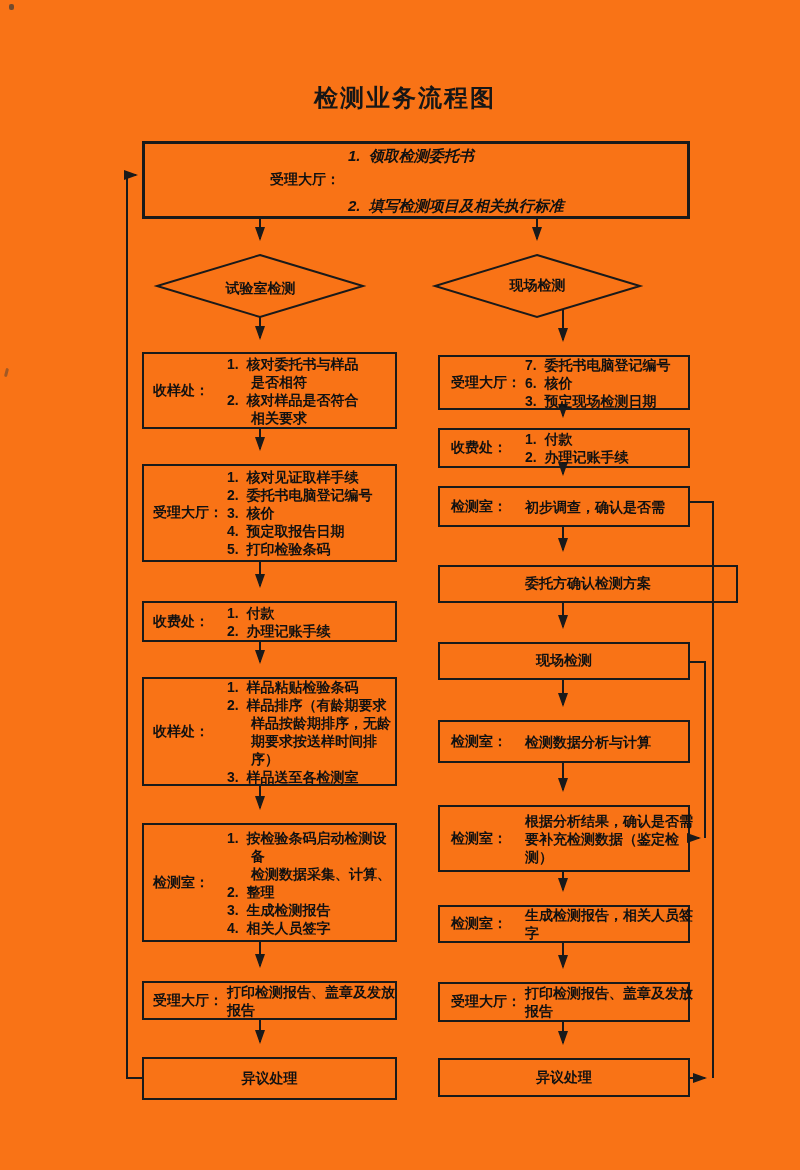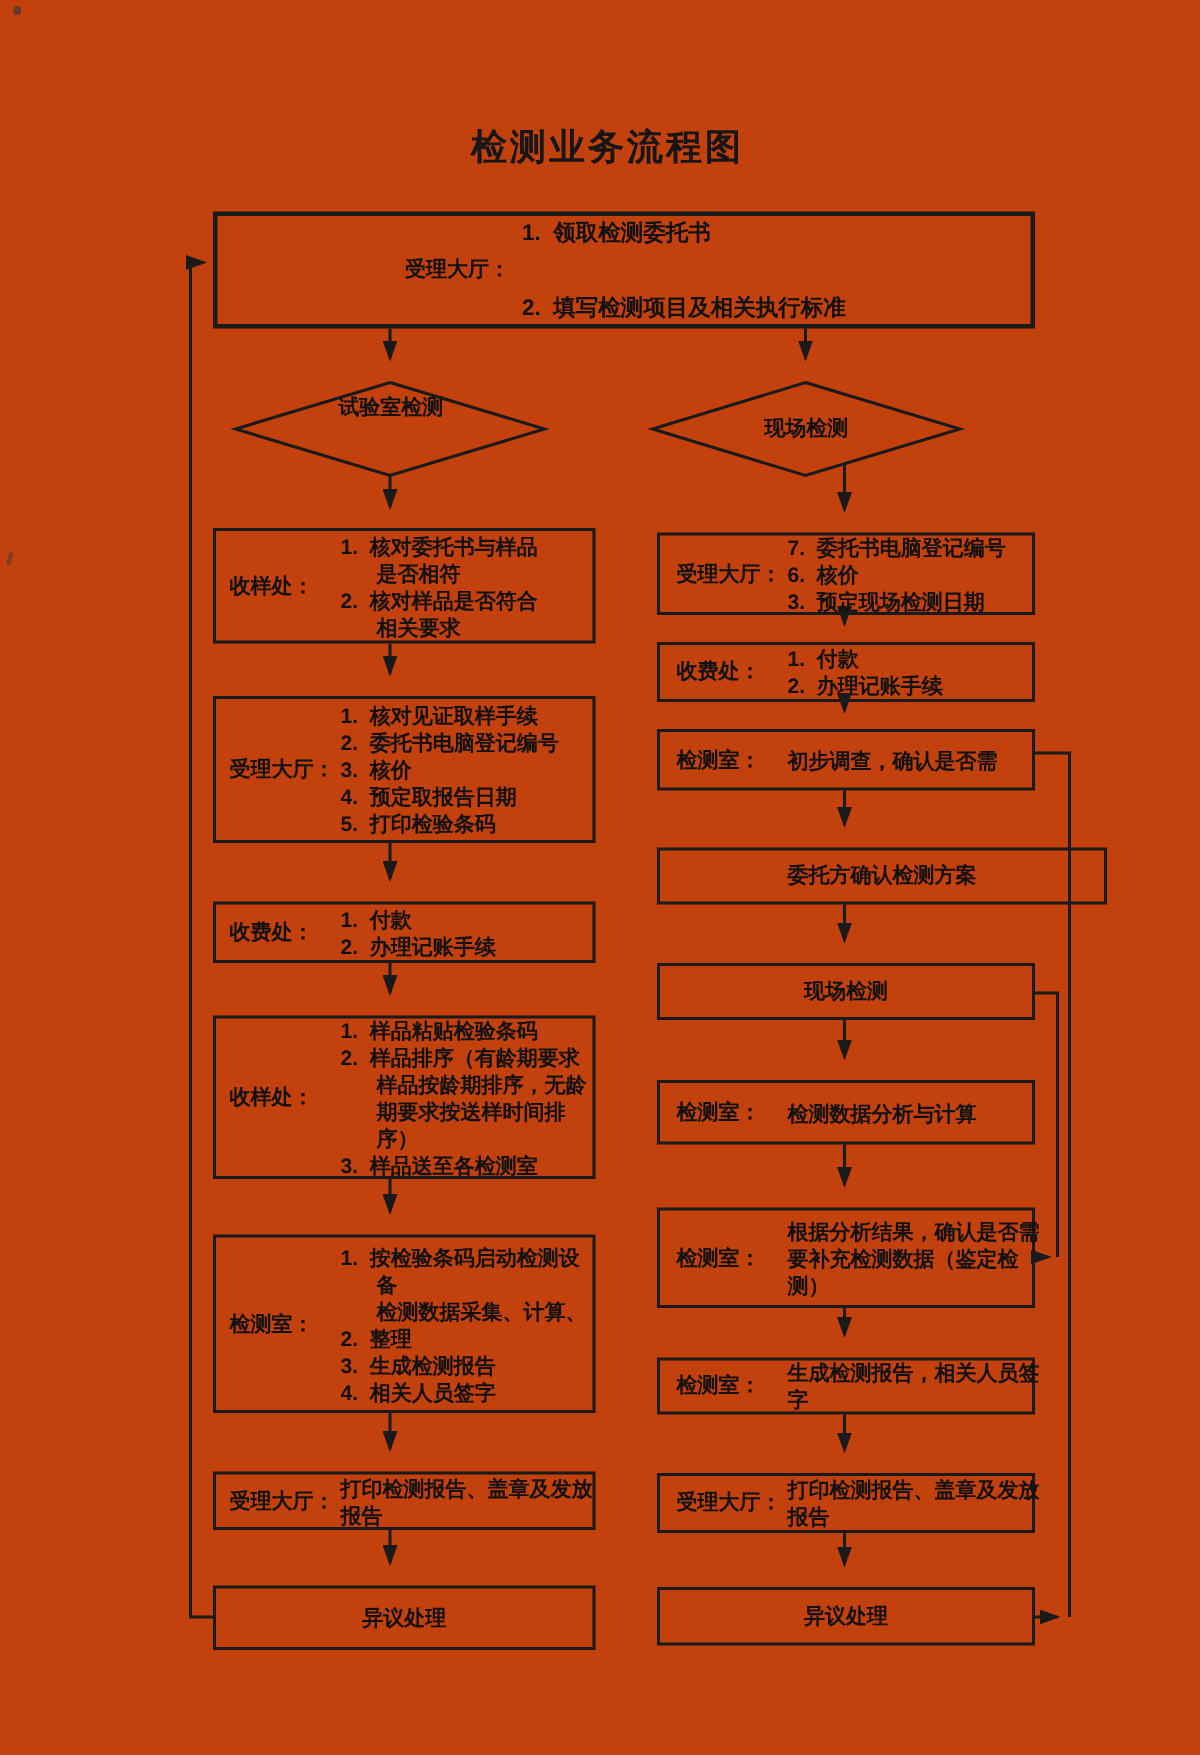--- a/index.html
+++ b/index.html
@@ -1,29 +1,29 @@
 <!DOCTYPE html>
 <html><head>
 <meta charset="utf-8">
 <style>
   html,body{margin:0;padding:0;}
   body{background:#e8e7e4;font-family:"Liberation Sans","DejaVu Sans",sans-serif;}
-  #canvas{position:relative;width:800px;height:1170px;background:#c2410c;overflow:hidden;
+  #canvas{position:relative;width:800px;height:1170px;background:#f97316;overflow:hidden;
           color:#111;font-weight:700;}
   #connectors{position:absolute;left:0;top:0;width:800px;height:1170px;}
   .page-title{position:absolute;top:82px;left:0;width:810px;text-align:center;
               font-size:24px;letter-spacing:2px;color:#161616;}
   .fbox{position:absolute;border:2px solid #1a1a1a;box-sizing:border-box;
         display:flex;align-items:center;font-size:14px;background:transparent;}
   .fbox.thick{border-width:3px;}
   .flabel{flex:0 0 83px;padding-left:9px;box-sizing:border-box;white-space:nowrap;}
   .fbox.rcol .flabel{flex-basis:85px;padding-left:11px;}
   .fbox.topbox .flabel{flex-basis:195px;text-align:right;padding-left:0;}
   .fcontent{flex:1;min-width:0;}
-  .fbox.topbox .fcontent{padding-left:8px;}
+  .fbox.topbox .fcontent{padding-left:8px;font-style:italic;}
   .row{line-height:18px;white-space:pre;}
   .fbox.topbox .row{line-height:19px;font-size:15px;}
   .row.cont{margin-left:24px;}
   .row.gap{margin-top:31px;}
   .fcenter{width:100%;text-align:center;white-space:nowrap;}
   .dtext{position:absolute;text-align:center;font-size:14px;white-space:nowrap;}
   .speck{position:absolute;background:#3a3a38;border-radius:2px;}
 </style>
 </head>
 <body>
@@ -80,21 +80,21 @@
   <div class="page-title">检测业务流程图</div>
 
   <div class="fbox topbox thick" style="left:142px;top:141px;width:548px;height:78px;">
     <div class="flabel">受理大厅：</div>
     <div class="fcontent">
         <div class="row">1.  领取检测委托书</div>
         <div class="row gap">2.  填写检测项目及相关执行标准</div>
       </div>
   </div>
 
-  <div class="dtext" style="left:158px;top:263px;width:205px;">试验室检测</div>
+  <div class="dtext" style="left:158px;top:280px;width:205px;">试验室检测</div>
   <div class="dtext" style="left:435px;top:277px;width:205px;">现场检测</div>
 
   <div class="fbox" style="left:142px;top:352px;width:255px;height:77px;">
     <div class="flabel">收样处：</div>
     <div class="fcontent">
         <div class="row">1.  核对委托书与样品</div>
         <div class="row cont">是否相符</div>
         <div class="row">2.  核对样品是否符合</div>
         <div class="row cont">相关要求</div>
       </div>

